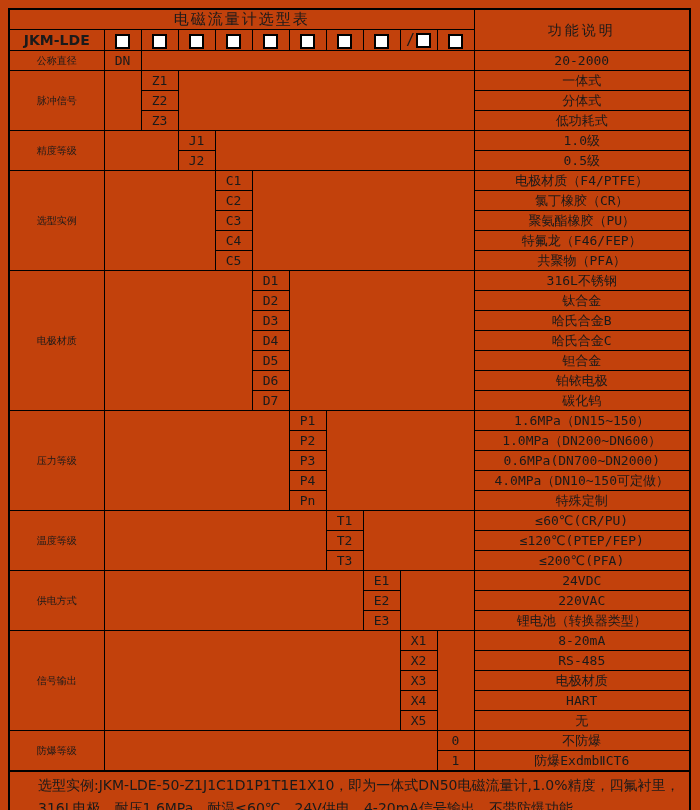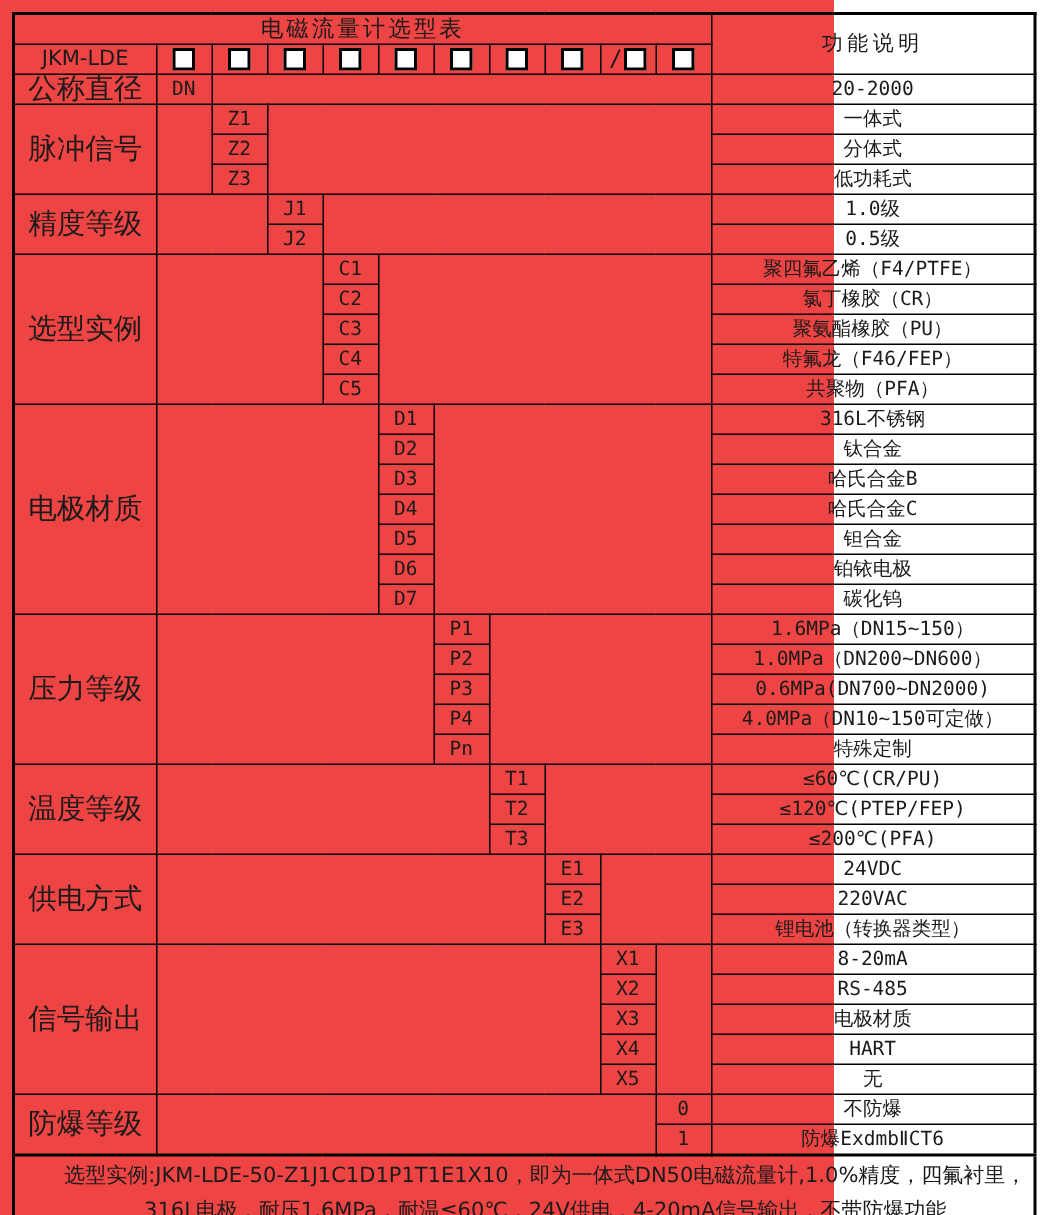--- a/index.html
+++ b/index.html
@@ -1,32 +1,32 @@
 <!DOCTYPE html>
 <html><head>
 <meta charset="utf-8">
 <style>
   html,body{margin:0;padding:0;background:#fff;}
-  .sheet{position:relative;width:556px;height:810px;background:#ef4444;
+  .sheet{position:relative;width:700px;height:810px;background:#c2410c;
          font-family:"DejaVu Sans","Liberation Sans",sans-serif;color:#1a1a1a;}
   table.sel{position:absolute;left:8px;top:8px;width:683px;
             border-collapse:collapse;table-layout:fixed;border:2px solid #000;}
   td{border:1px solid #000;padding:0;text-align:center;vertical-align:middle;
      font-size:13px;overflow:hidden;white-space:nowrap;height:19px;line-height:19px;}
   td.title{font-size:15px;letter-spacing:2px;}
   td.fnhead{font-size:14px;letter-spacing:3px;}
-  td.glabel{font-size:19px;}
-  td.model{font-weight:normal;font-size:14px;font-family:"DejaVu Sans","Liberation Sans",sans-serif;margin-left:12px;}
+  td.glabel{font-size:10px;}
+  td.model{font-weight:bold;font-size:14px;font-family:"DejaVu Sans","Liberation Sans",sans-serif;margin-left:12px;}
   td.code,td.desc{font-family:"DejaVu Sans Mono","Liberation Mono","DejaVu Sans",monospace;font-size:13px;}
   td.cb{padding:0;}
   .box{display:inline-block;width:11px;height:11px;border:2px solid #000;vertical-align:middle;background:#fff;}
   .slash{display:inline-block;font-size:15px;vertical-align:middle;margin-right:1px;
          font-family:"DejaVu Sans Mono",monospace;}
   tr.example-row td{height:50px;font-size:14px;line-height:23px;white-space:normal;border-top:2px solid #000;}
-  .exline{text-align:center;padding-left:28px;}
+  .exline{text-align:left;padding-left:28px;}
 </style>
 </head>
 <body>
 
 <div class="sheet">
 <table class="sel">
   <colgroup>
     <col style="width:95px">
     <col style="width:37px">
         <col style="width:37px">
@@ -94,21 +94,21 @@
   <tr>
     <td class="code">J2</td>
     <td class="desc">0.5级</td>
   </tr>
 
   <tr>
     <td class="glabel" rowspan="5">选型实例</td>
     <td colspan="3" rowspan="5"></td>
     <td class="code">C1</td>
     <td colspan="6" rowspan="5"></td>
-    <td class="desc">聚四氟乙烯（F4/PTFE）</td>
+    <td class="desc">电极材质（F4/PTFE）</td>
   </tr>
   <tr>
           <td class="code">C2</td>
       <td class="desc">氯丁橡胶（CR）</td>
         </tr>
   <tr>
           <td class="code">C3</td>
       <td class="desc">聚氨酯橡胶（PU）</td>
         </tr>
   <tr>

